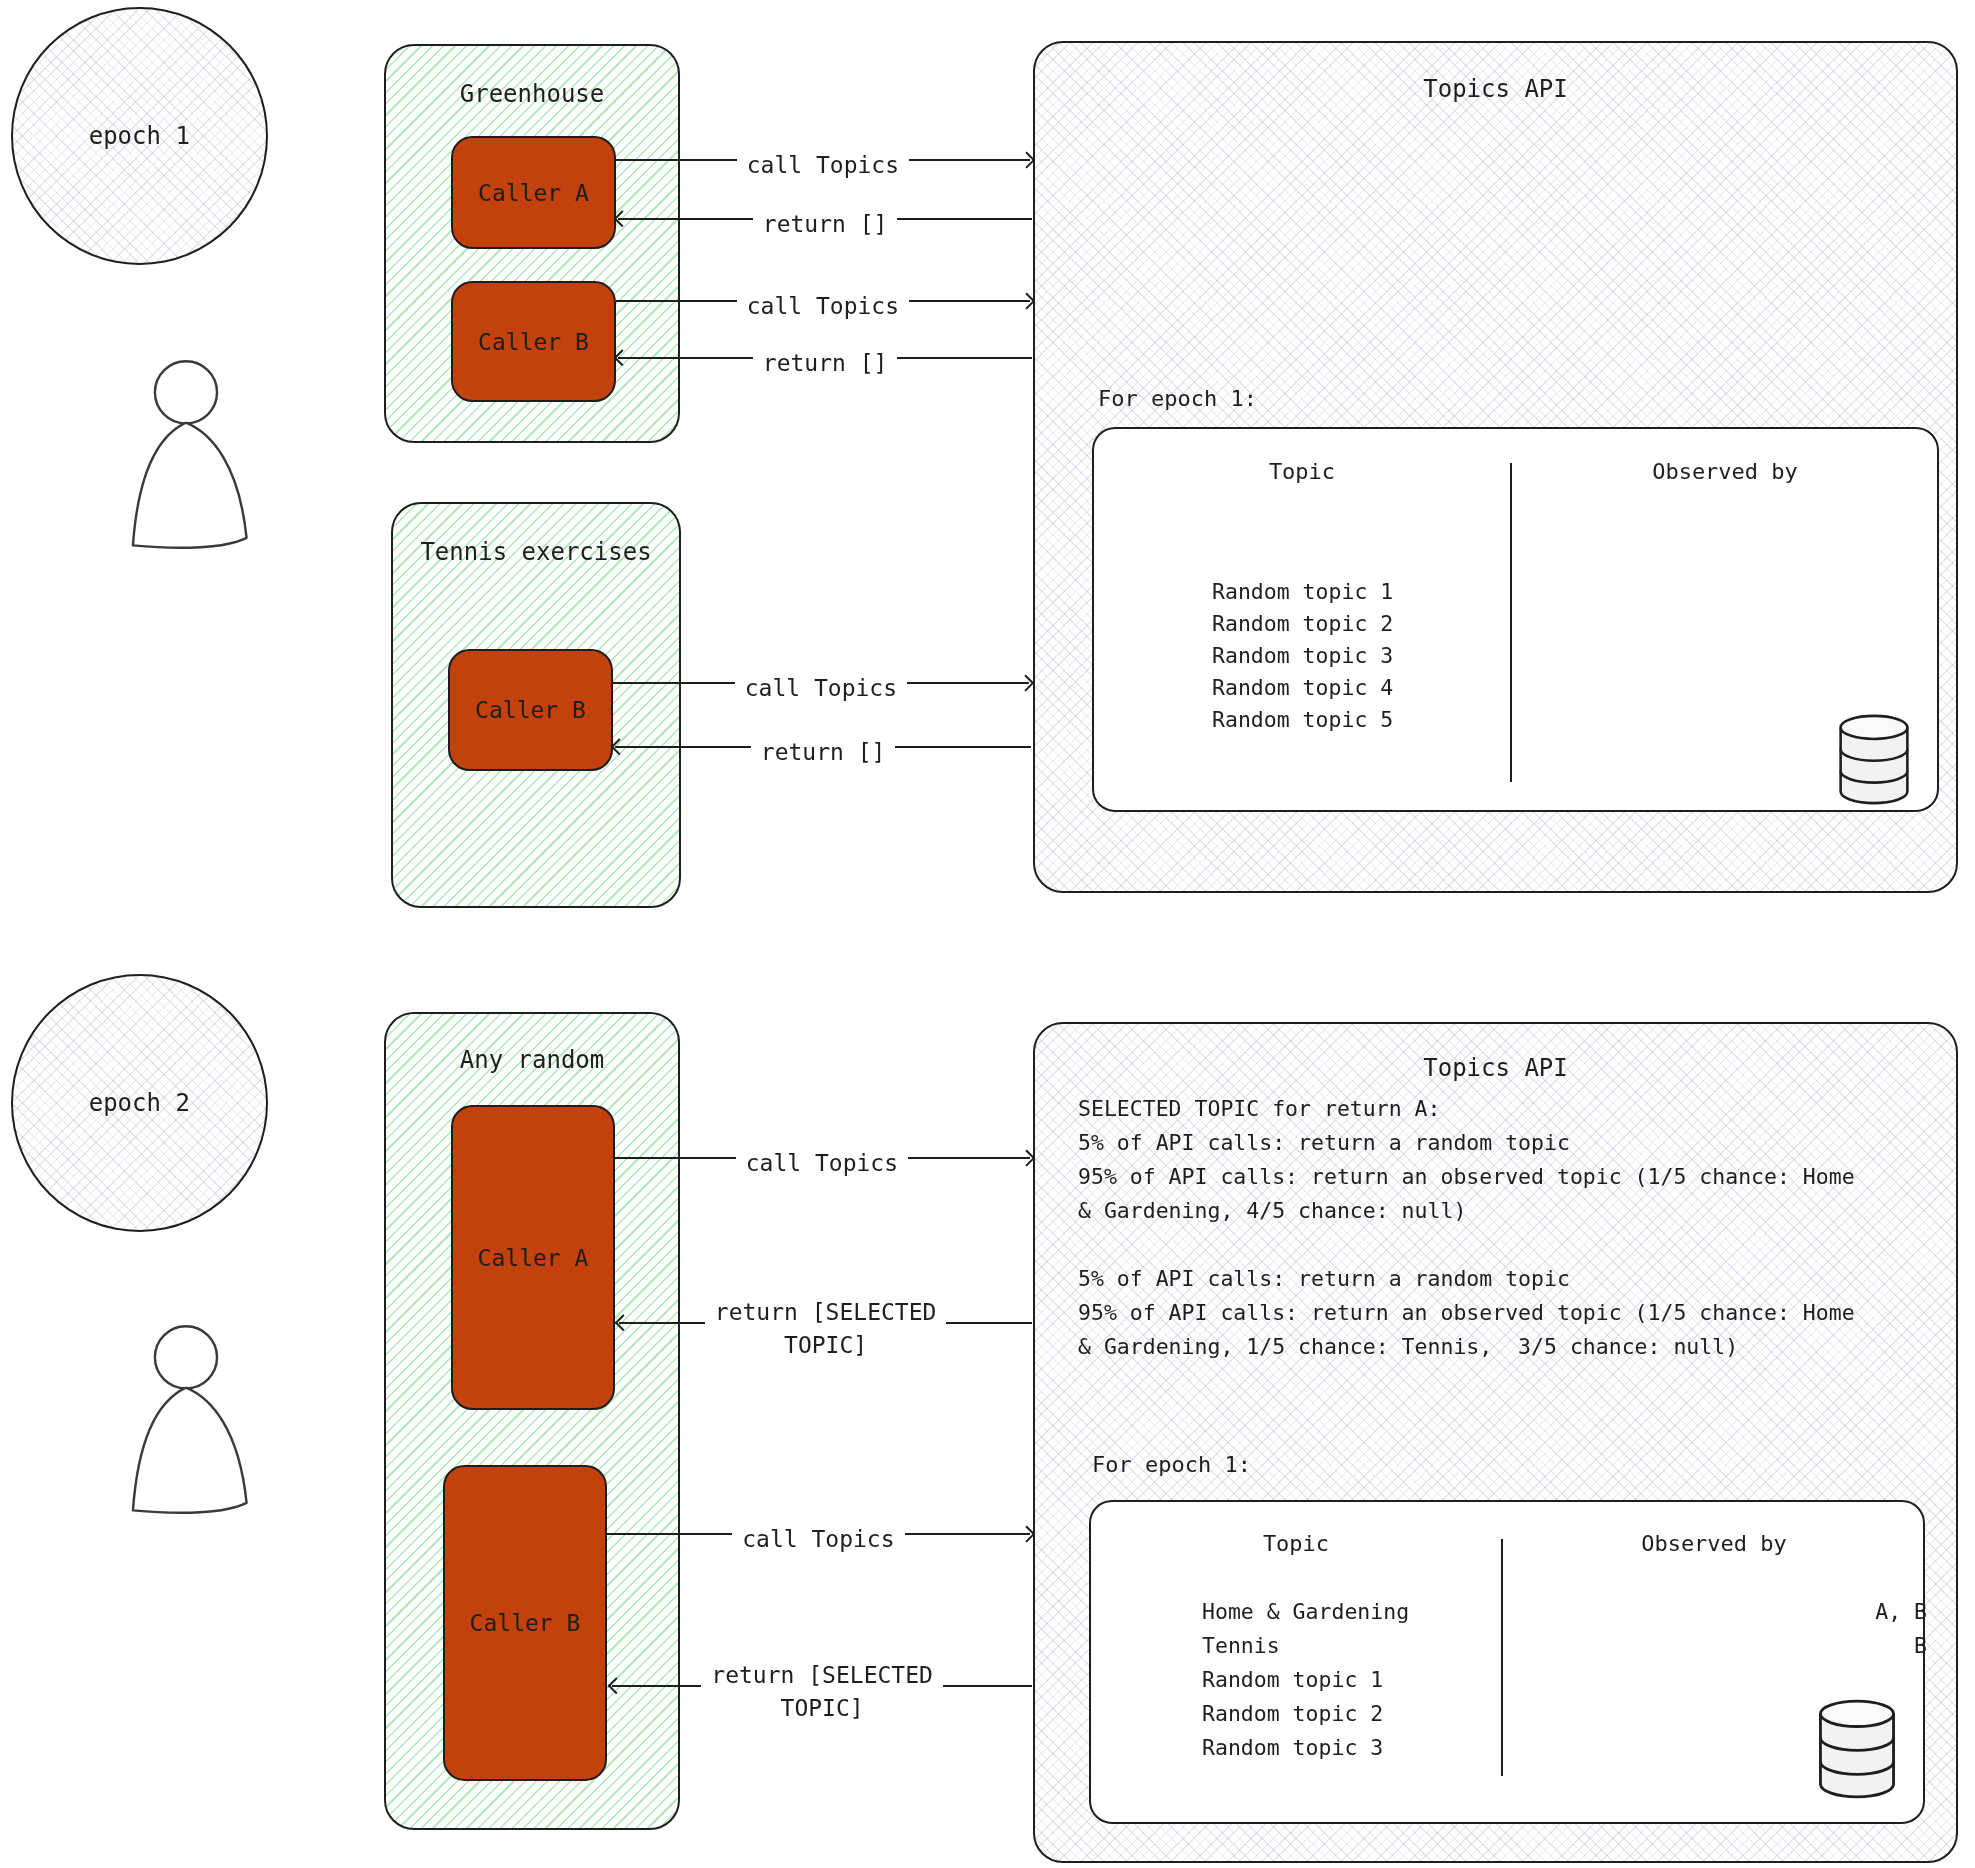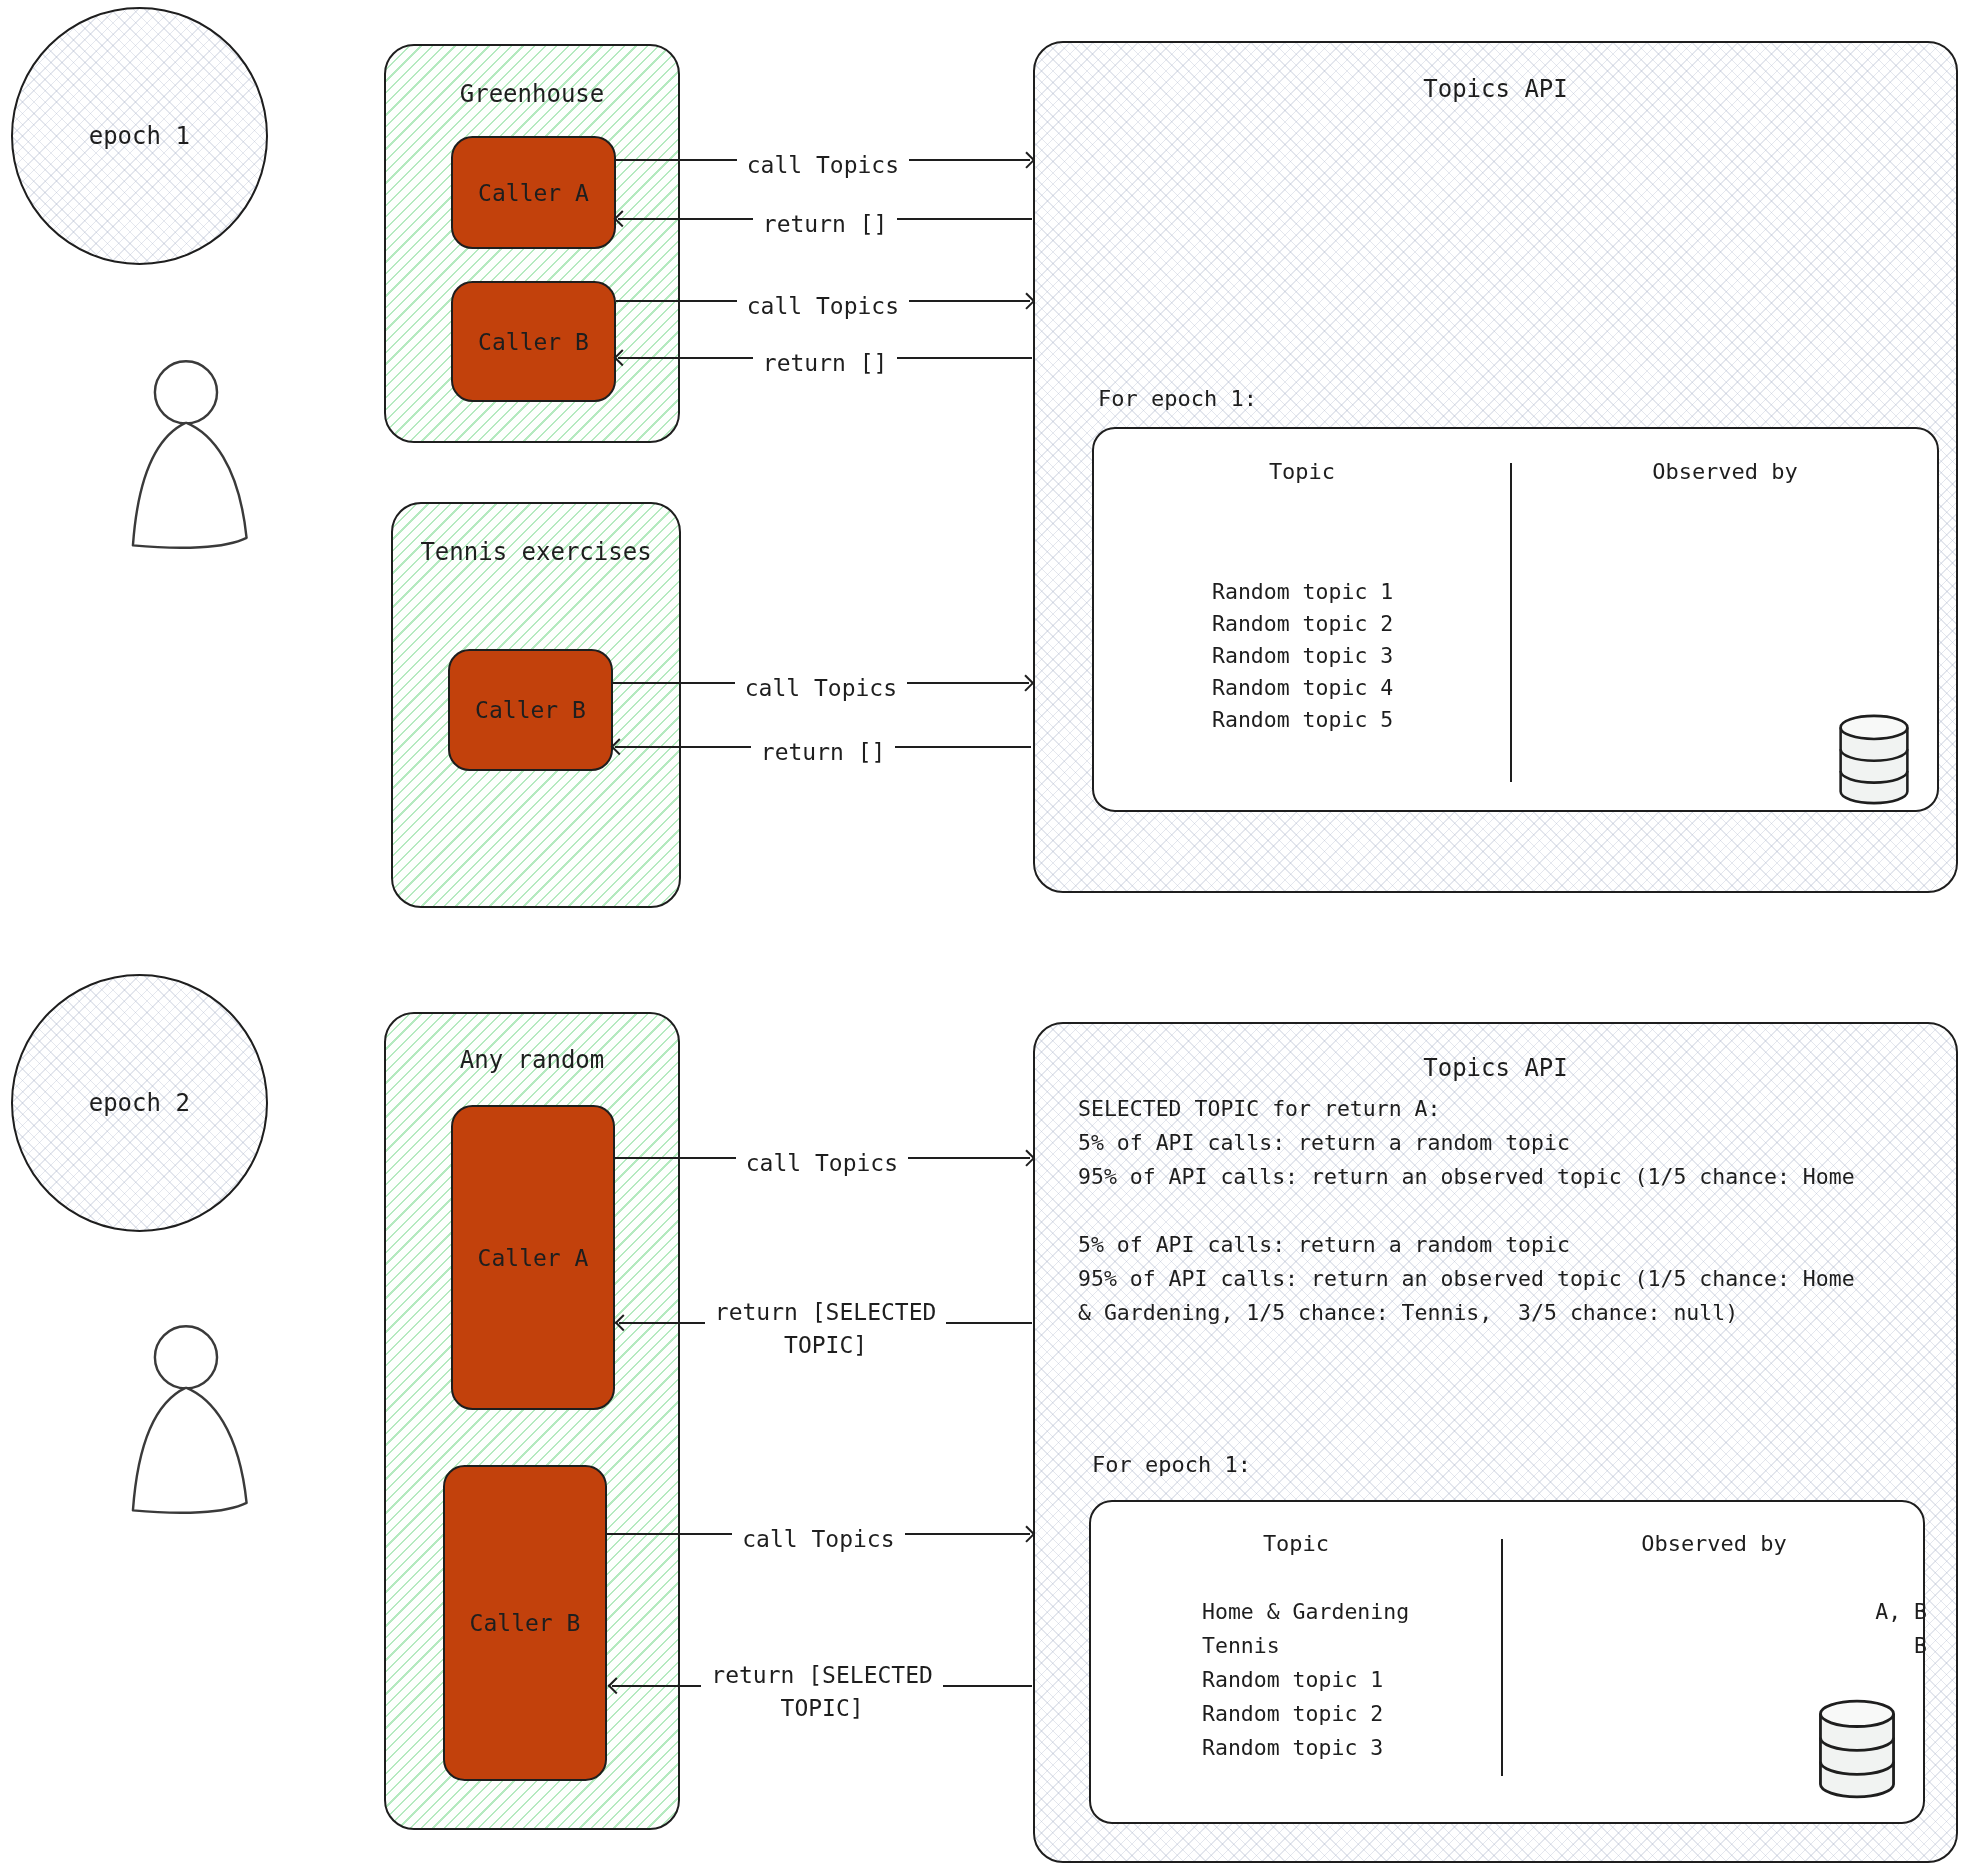--- a/index.html
+++ b/index.html
@@ -190,20 +190,21 @@
       <span class="seg"></span>
   </div>
 
   <div class="bigbox hatch-gray" style="left:1033px;top:1022px;width:925px;height:841px;">
     <div class="boxtitle" style="top:30px;">Topics API</div>
 
     <div class="abs" style="left:43px;top:68px;width:861px;">
       <div class="pline">SELECTED TOPIC for return A:</div>
       <div class="pline">5% of API calls: return a random topic</div>
       <div class="pline">95% of API calls: return an observed topic (1/5 chance: Home</div>
+      <div class="pline">&amp; Gardening, 4/5 chance: null)</div>
       <div class="pline"></div>
       <div class="pline">5% of API calls: return a random topic</div>
       <div class="pline">95% of API calls: return an observed topic (1/5 chance: Home</div>
       <div class="pline">&amp; Gardening, 1/5 chance: Tennis,  3/5 chance: null)</div>
     </div>
 
     <div class="epochlabel" style="left:57px;top:428px;">For epoch 1:</div>
 
     <div class="whitebox" style="left:54px;top:476px;width:836px;height:324px;">
       <div class="thead" style="left:0;top:29px;width:410px;">Topic</div>

